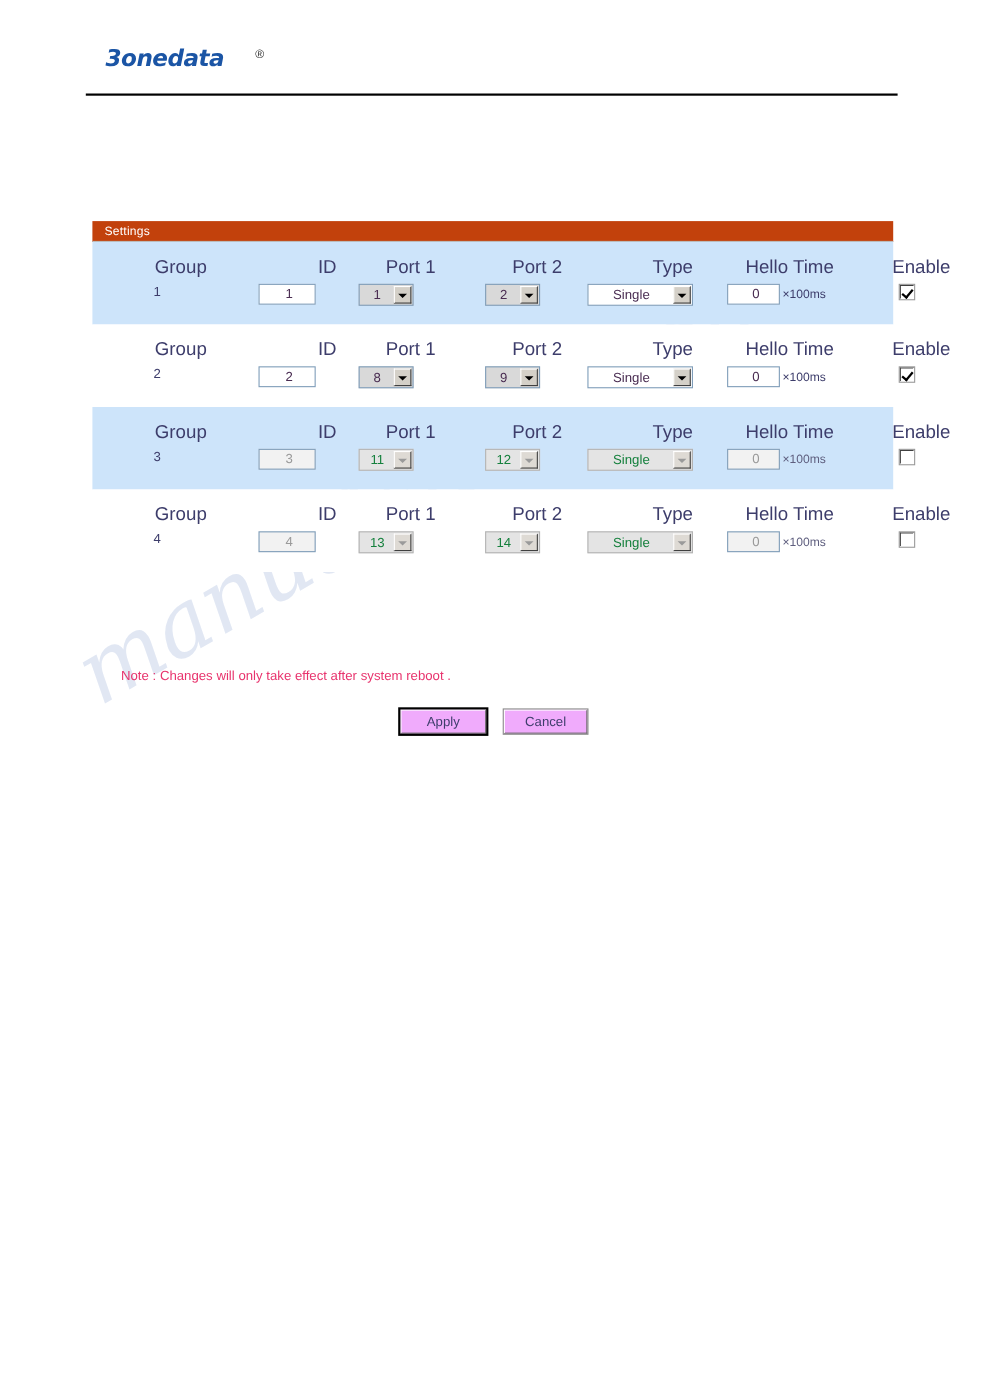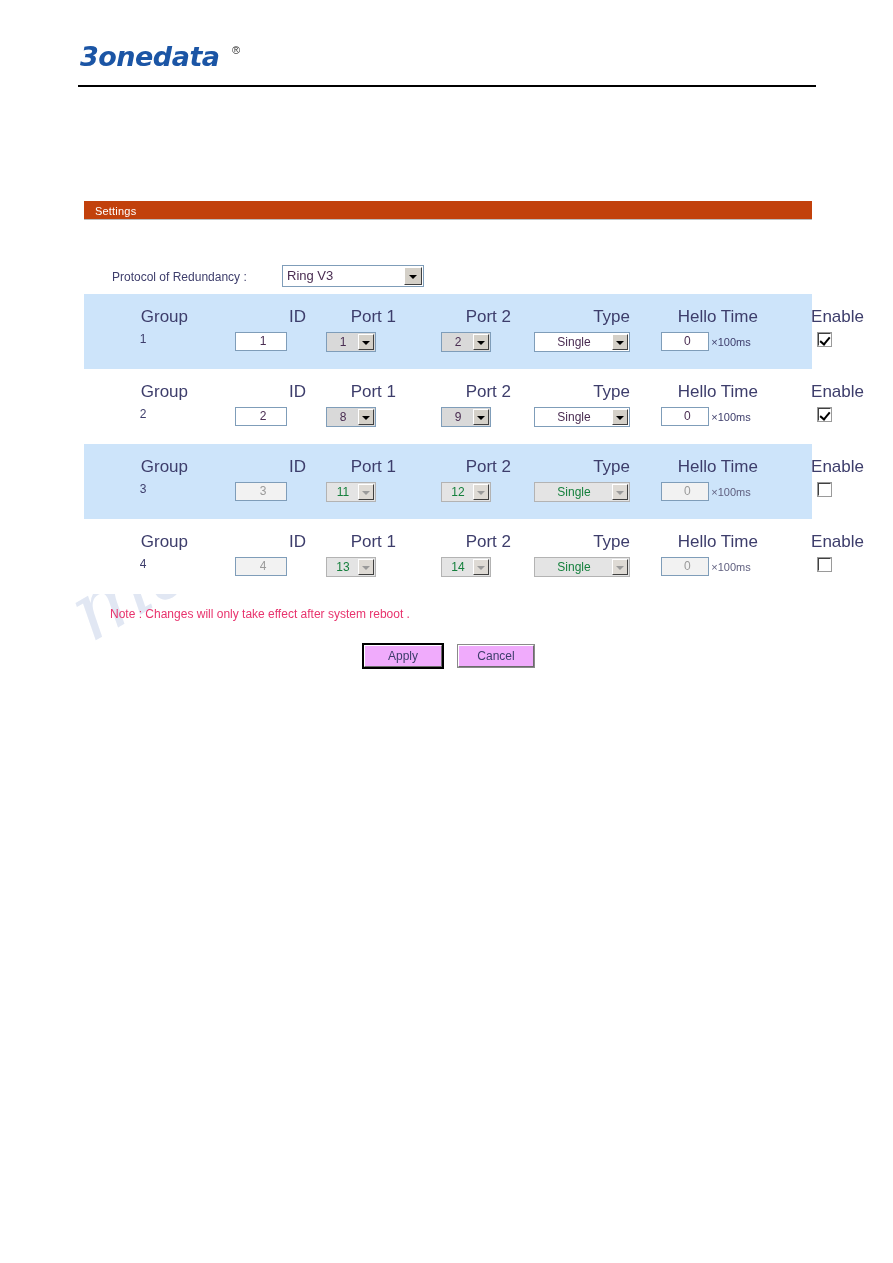--- a/index.html
+++ b/index.html
@@ -18,24 +18,24 @@
   
   #page-header {
     position: absolute;
     left: 0;
     top: 0;
     width: 893px;
     height: 95px;
   }
   #brand-logo {
     position: absolute;
-    left: 80px;
+    left: 96px;
     top: 41px;
     font-family: "DejaVu Sans", sans-serif;
-    font-size: 27px;
+    font-size: 21px;
     font-weight: bold;
     font-style: italic;
     letter-spacing: -0.5px;
     color: #1b55a5;
     white-space: nowrap;
   }
   #brand-reg {
     position: absolute;
     left: 232px;
     top: 44px;
@@ -302,29 +302,20 @@
   <div id="brand-reg">®</div>
   <div id="header-rule"></div>
 </div>
 
 <div id="settings-panel">
 
   <div id="settings-titlebar">
     <span id="settings-title">Settings</span>
   </div>
 
-  <div id="protocol-row">
-    <div id="protocol-label">Protocol of Redundancy :</div>
-    <div id="protocol-select-wrap">
-      <span class="sel w-protocol">
-        <span class="sel-text">Ring V3</span>
-        <span class="sel-btn"></span>
-      </span>
-    </div>
-  </div>
 
   <div class="group-row shaded">
     <div class="cell-head col-group">Group</div>
     <div class="cell-head col-id">ID</div>
     <div class="cell-head col-port1">Port 1</div>
     <div class="cell-head col-port2">Port 2</div>
     <div class="cell-head col-type">Type</div>
     <div class="cell-head col-hello">Hello Time</div>
     <div class="cell-head col-en">Enable</div>
 

